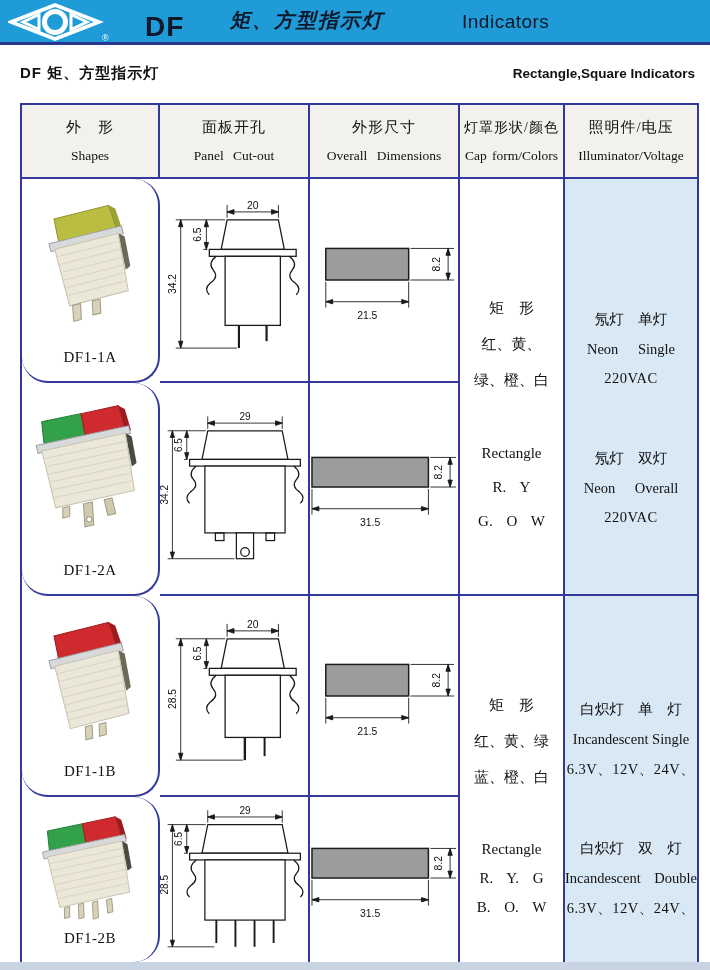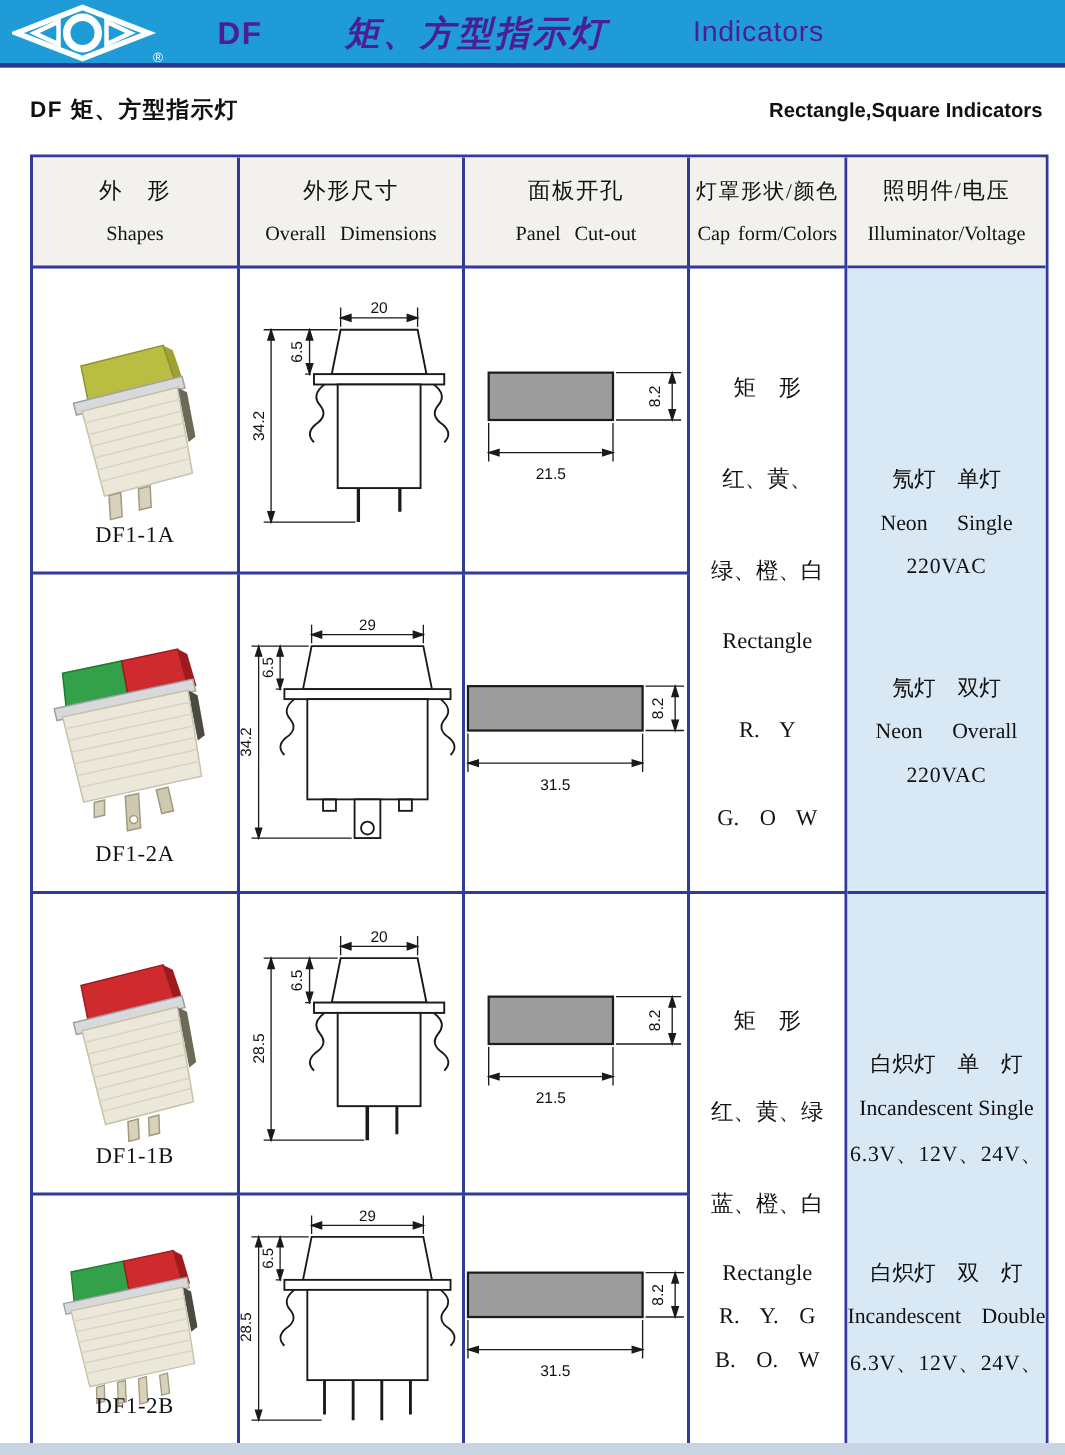--- a/index.html
+++ b/index.html
@@ -8,49 +8,49 @@
     --lens-yellow:#b9bd42; --lens-green:#33a04a; --lens-red:#cf2a2d;
     --body-ivory:#ebe7d9; --page-bottom-strip:#c9d4e3;
   }
   *{margin:0;padding:0;box-sizing:border-box;}
   html,body{width:710px;height:970px;background:#fff;overflow:hidden;position:relative;
     font-family:"Liberation Serif","DejaVu Serif",serif;color:#111;}
   
   .topbar{position:absolute;left:0;top:0;width:710px;height:45px;background:var(--header-blue);
     border-bottom:3px solid var(--header-navy);}
   .topbar .logo{position:absolute;left:8px;top:2px;}
-  .series-code{position:absolute;left:145px;top:11px;color:#4c1d95;font-family:"Liberation Sans",sans-serif;
-    font-weight:bold;font-size:21px;letter-spacing:1px;}
-  .title-cn{position:absolute;left:230px;top:7px;color:#4c1d95;font-family:"Liberation Sans",sans-serif;
-    font-weight:bold;font-style:italic;font-size:23px;letter-spacing:2px;}
-  .title-en{position:absolute;left:462px;top:11px;color:#4c1d95;font-family:"Liberation Sans",sans-serif;
+  .series-code{position:absolute;left:145px;top:11px;color:#0f172a;font-family:"Liberation Sans",sans-serif;
+    font-weight:bold;font-size:28px;letter-spacing:1px;}
+  .title-cn{position:absolute;left:230px;top:7px;color:#0f172a;font-family:"Liberation Sans",sans-serif;
+    font-weight:bold;font-style:italic;font-size:20px;letter-spacing:2px;}
+  .title-en{position:absolute;left:462px;top:11px;color:#0f172a;font-family:"Liberation Sans",sans-serif;
     font-weight:500;font-size:19px;letter-spacing:.5px;}
   
   .subtitle-left{position:absolute;left:20px;top:64px;font-family:"Liberation Sans",sans-serif;
     font-weight:bold;font-size:15px;letter-spacing:1px;}
   .subtitle-right{position:absolute;right:15px;top:66px;font-family:"Liberation Sans",sans-serif;
     font-weight:bold;font-size:13.5px;}
   
   .spec-table{position:absolute;left:20px;top:103px;display:grid;
     grid-template-columns:138px 150px 150px 105px 132px;
     grid-template-rows:74px 204px 213px 201px 165px;
     border:2px solid var(--table-border);background:#fff;}
   .cell{border-right:2px solid var(--table-border);border-bottom:2px solid var(--table-border);
     position:relative;display:flex;align-items:center;justify-content:center;overflow:hidden;}
   .cell.last{border-right:none;}
   .cell.bottomrow{border-bottom:none;}
   .hcell{flex-direction:column;gap:11px;background:var(--header-cell-bg);}
   .hcell .cn{font-size:15px;letter-spacing:1px;}
   .hcell .en{font-size:13.5px;word-spacing:6px;text-align:center;}
-  .photo-cell{flex-direction:column;justify-content:center;padding-top:12px;}
+  .photo-cell{flex-direction:column;justify-content:flex-start;padding-top:12px;border-radius:26px;}
   .model-label{position:absolute;bottom:15px;left:0;width:100%;text-align:center;font-size:15px;letter-spacing:.5px;}
   .dim-text{font-family:"Liberation Sans",sans-serif;font-size:10.5px;fill:#111;}
   .draw{stroke:#1a1a1a;fill:none;}
   .merged{flex-direction:column;align-items:stretch;}
-  .merged .vhalf{display:flex;flex-direction:column;align-items:center;justify-content:center;gap:42px;}
+  .merged .vhalf{display:flex;flex-direction:column;align-items:center;justify-content:center;gap:17px;}
   .merged .h204{height:202px;} .merged .h201{height:199px;}
   .merged .vhalf.tight{gap:12px;}
   .merged .vhalf div{font-size:15px;white-space:nowrap;}
   .illum{background:var(--illuminator-bg);}
   .illum .vhalf div{font-size:14.5px;}
   .illum .volts{font-size:13.5px;letter-spacing:.5px;}
   .wsp{word-spacing:10px;}
   .wsp2{word-spacing:16px;}
   .bottom-strip{position:absolute;left:0;top:962px;width:710px;height:8px;background:var(--page-bottom-strip);}
 </style>
@@ -73,26 +73,26 @@
 <div class="subtitle-left">DF 矩、方型指示灯</div>
 <div class="subtitle-right">Rectangle,Square Indicators</div>
 
 <div class="spec-table">
 
   <div class="cell hcell">
     <div class="cn">外　形</div>
     <div class="en">Shapes</div>
   </div>
   <div class="cell hcell">
+    <div class="cn">面板开孔</div>
+    <div class="en">Panel Cut-out</div>
+  </div>
+  <div class="cell hcell">
     <div class="cn">外形尺寸</div>
     <div class="en">Overall Dimensions</div>
-  </div>
-  <div class="cell hcell">
-    <div class="cn">面板开孔</div>
-    <div class="en">Panel Cut-out</div>
   </div>
   <div class="cell hcell">
     <div class="cn" style="font-size:14px">灯罩形状/颜色</div>
     <div class="en" style="word-spacing:2px">Cap form/Colors</div>
   </div>
   <div class="cell hcell last">
     <div class="cn">照明件/电压</div>
     <div class="en" style="word-spacing:1px">Illuminator/Voltage</div>
   </div>
 

